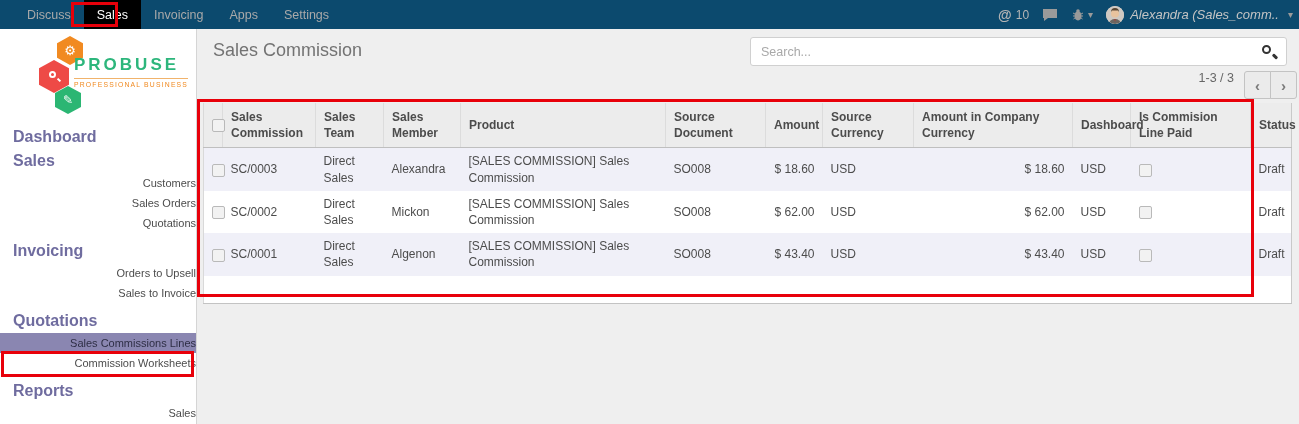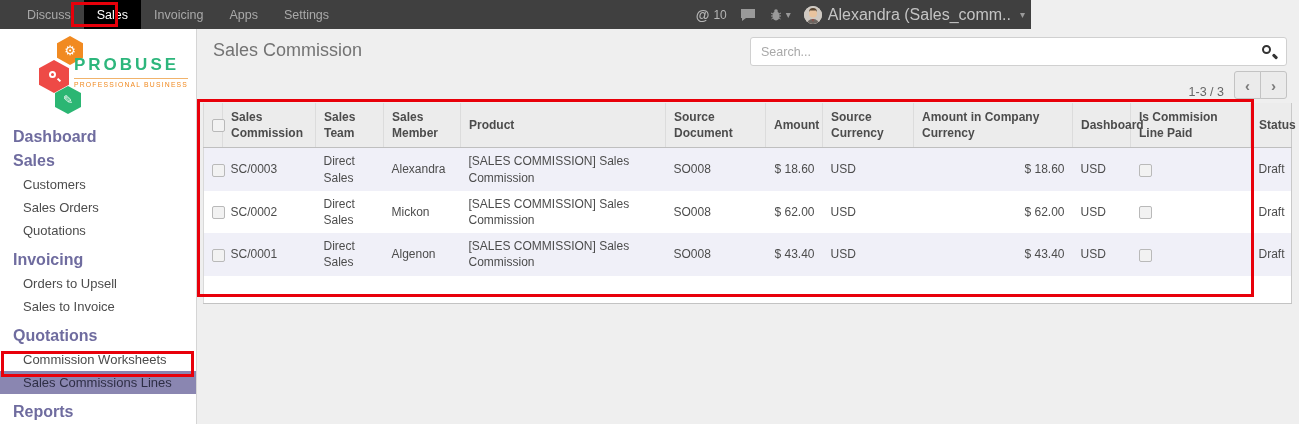--- a/index.html
+++ b/index.html
@@ -1,35 +1,35 @@
 <!DOCTYPE html>
 <html><head>
 <meta charset="utf-8">
 <style>
   * { margin:0; padding:0; box-sizing:border-box; }
   html,body { width:1299px; height:424px; overflow:hidden;
     font-family:"Liberation Sans", sans-serif; background:#efefef; }
 
   
-  .topbar { position:absolute; left:0; top:0; width:1031px; height:29px;
-    background:#404040; display:flex; align-items:stretch; z-index:5; }
+  .topbar { position:absolute; left:0; top:0; width:1299px; height:29px;
+    background:#0c4a6e; display:flex; align-items:stretch; z-index:5; }
   .topbar-menu { display:flex; align-items:stretch; padding-left:14px; }
   .topbar-item { color:#a9a9a9; font-size:12.5px; padding:0 13px; display:flex;
     align-items:center; cursor:pointer; white-space:nowrap; }
   .topbar-item.active { background:#000; color:#fff; }
   .systray { position:absolute; right:6px; top:0; height:29px; display:flex;
     align-items:center; gap:13px; }
   .sys-mention { color:#b5b5b5; font-size:12px; display:flex; align-items:center; gap:4px; cursor:pointer; }
   .sys-mention .at { font-size:14px; font-weight:bold; }
   .sys-icon { display:flex; align-items:center; cursor:pointer; }
   .caret { color:#9a9a9a; font-size:10px; margin-left:3px; }
   .user-block { display:flex; align-items:center; gap:6px; cursor:pointer; }
   .avatar { width:18px; height:18px; border-radius:50%; overflow:hidden;
     background:#d8d4cf; display:block; }
-  .user-name { color:#c4c4c4; font-size:16px; white-space:nowrap; }
+  .user-name { color:#c4c4c4; font-size:13px; white-space:nowrap;font-style:italic; }
 
   
   .sidebar { position:absolute; left:0; top:29px; width:197px; height:395px;
     background:#fff; border-right:1px solid #d5d5d5; }
   .logo { position:relative; height:86px; }
   .hex { position:absolute; display:flex; align-items:center; justify-content:center;
     color:#fff; clip-path:polygon(50% 0%,100% 25%,100% 75%,50% 100%,0% 75%,0% 25%); }
   .hex-orange { left:57px; top:7px; width:26px; height:29px; background:#f18a21; font-size:13px; }
   .hex-red { left:39px; top:31px; width:30px; height:33px; background:#ee4a46; }
   .hex-green { left:55px; top:57px; width:26px; height:28px; background:#2bb673; font-size:12px; }
@@ -38,40 +38,40 @@
     border:2px solid #fff; border-radius:50%; }
   .mini-mag .stem { position:absolute; left:8px; top:8px; width:4px; height:2px;
     background:#fff; transform:rotate(45deg); }
   .logo-text { position:absolute; left:74px; top:26px; }
   .logo-brand { color:#2db67c; font-size:17px; font-weight:bold; letter-spacing:3px; }
   .logo-tagline { color:#f18a21; font-size:6.8px; letter-spacing:1.2px; margin-top:3px;
     border-top:1px solid #f1b36b; padding-top:2px; }
   .side-list { padding-top:4px; }
   .side-header { color:#6f6c9f; font-weight:bold; font-size:16px;
     padding:3px 0 3px 13px; margin-top:6px; cursor:pointer; }
-  .side-item { color:#4c4c4c; font-size:13px; padding:4px 0 4px 23px; cursor:pointer; }
+  .side-item { color:#4c4c4c; font-size:11px; padding:4px 0 4px 23px; cursor:pointer;text-align:right; }
   .side-item.active { background:#8a86b1; color:#2e2e45; }
 
   
   .content { position:absolute; left:198px; top:29px; width:1101px; height:395px;
     background:#efefef; }
   .page-title { position:absolute; left:15px; top:11px; font-size:18px; color:#737373; }
   .searchbox { position:absolute; left:552px; top:8px; width:537px; height:29px;
     background:#fff; border:1px solid #d0d0d0; border-radius:3px;
     display:flex; align-items:center; }
   .searchbox input { flex:1; border:none; outline:none; font-size:12.5px;
     color:#555; padding:0 10px; background:transparent;
     font-family:"Liberation Sans", sans-serif; }
   .searchbox input::placeholder { color:#a9a9a9; }
   .mag { position:relative; width:16px; height:16px; margin-right:9px; cursor:pointer; }
   .mag .lens { position:absolute; left:1px; top:1px; width:9px; height:9px;
     border:2.5px solid #333; border-radius:50%; }
   .mag .stem { position:absolute; left:11px; top:11px; width:6px; height:3px;
     background:#333; transform:rotate(45deg); border-radius:1px; }
-  .pager { position:absolute; right:12px; top:42px; display:flex; align-items:flex-end; }
+  .pager { position:absolute; right:2px; top:42px; display:flex; align-items:flex-start; }
   .pager-range { color:#666; font-size:12.5px; margin-right:10px; }
   .pager-btn { width:27px; height:28px; background:#ebebeb; border:1px solid #c3c3c3;
     color:#7a7a7a; font-size:15px; font-weight:bold; display:flex; align-items:center;
     justify-content:center; cursor:pointer; }
   .pager-btn.prev { border-radius:3px 0 0 3px; }
   .pager-btn.next { border-radius:0 3px 3px 0; margin-left:-1px; }
 
   
   table.list { position:absolute; left:5px; top:74px; width:1088px;
     border-collapse:collapse; table-layout:fixed; background:#fff;
@@ -159,22 +159,22 @@
   <div class="side-list">
     <div class="side-header">Dashboard</div>
     <div class="side-header" style="margin-top:0;">Sales</div>
     <div class="side-item">Customers</div>
     <div class="side-item">Sales Orders</div>
     <div class="side-item">Quotations</div>
     <div class="side-header">Invoicing</div>
     <div class="side-item">Orders to Upsell</div>
     <div class="side-item">Sales to Invoice</div>
     <div class="side-header">Quotations</div>
+    <div class="side-item active">Sales Commissions Lines</div>
     <div class="side-item">Commission Worksheets</div>
-    <div class="side-item active">Sales Commissions Lines</div>
     <div class="side-header">Reports</div>
     <div class="side-item">Sales</div>
   </div>
 </div>
 
 <div class="content">
   <div class="page-title">Sales Commission</div>
 
   <div class="searchbox">
     <input type="text" placeholder="Search..." style="">

